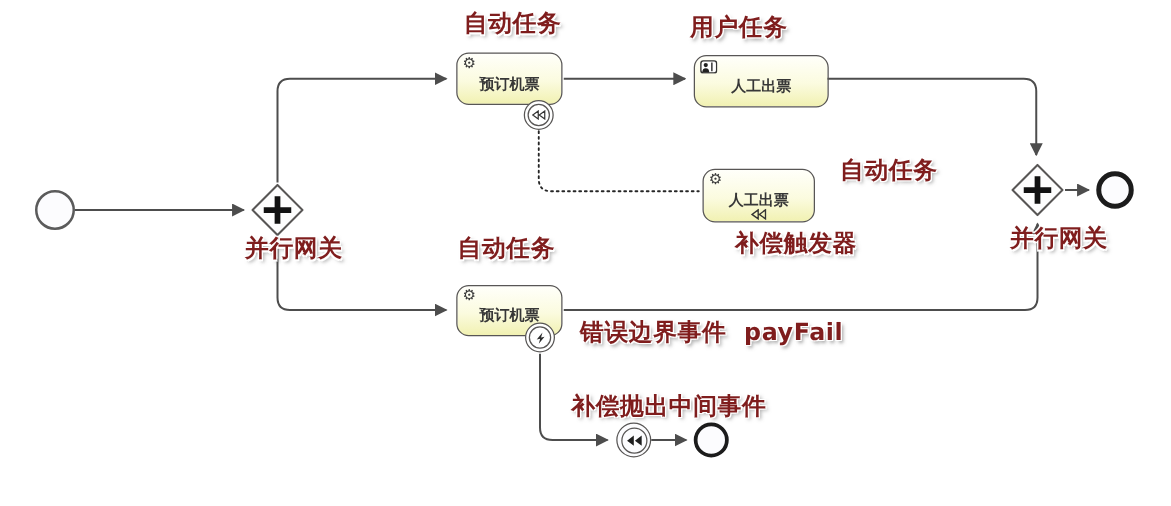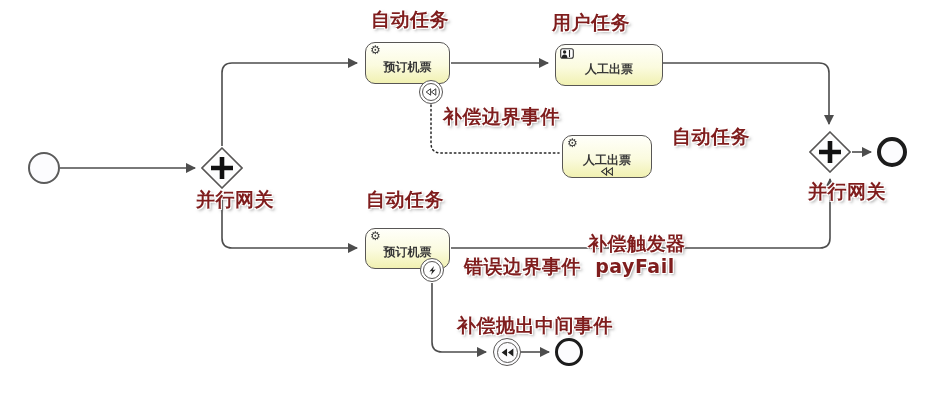--- a/index.html
+++ b/index.html
@@ -130,22 +130,21 @@
     <svg width="42" height="42" viewBox="0 0 42 42">
       <polygon points="21,1 41,21 21,41 1,21" fill="#fdfdfd" stroke="#585655" stroke-width="1.6"></polygon>
       <path d="M21,10 V32 M10,21 H32" stroke="#111" stroke-width="4.6"></path>
     </svg>
   </div>
 
   <div class="event endev" style="left:877px;top:137px;width:30px;height:30px;"></div>
 
   <div class="anno" style="left:371px;top:9px;">自动任务</div>
   <div class="anno" style="left:552px;top:12px;">用户任务</div>
-  <div class="anno" style="left:443px;top:106px;">补偿边界事件</div>
   <div class="anno" style="left:672px;top:126px;">自动任务</div>
-  <div class="anno" style="left:588px;top:185px;margin-top:48px;">补偿触发器</div>
+  <div class="anno" style="left:588px;top:185px;">补偿触发器</div>
   <div class="anno" style="left:196px;top:189px;">并行网关</div>
   <div class="anno" style="left:366px;top:189px;">自动任务</div>
   <div class="anno" style="left:457px;top:315px;">补偿抛出中间事件</div>
   <div class="anno" style="left:464px;top:256px;">错误边界事件  payFail</div>
   <div class="anno" style="left:808px;top:181px;">并行网关</div>
 
 </div>
 
 </body></html>

